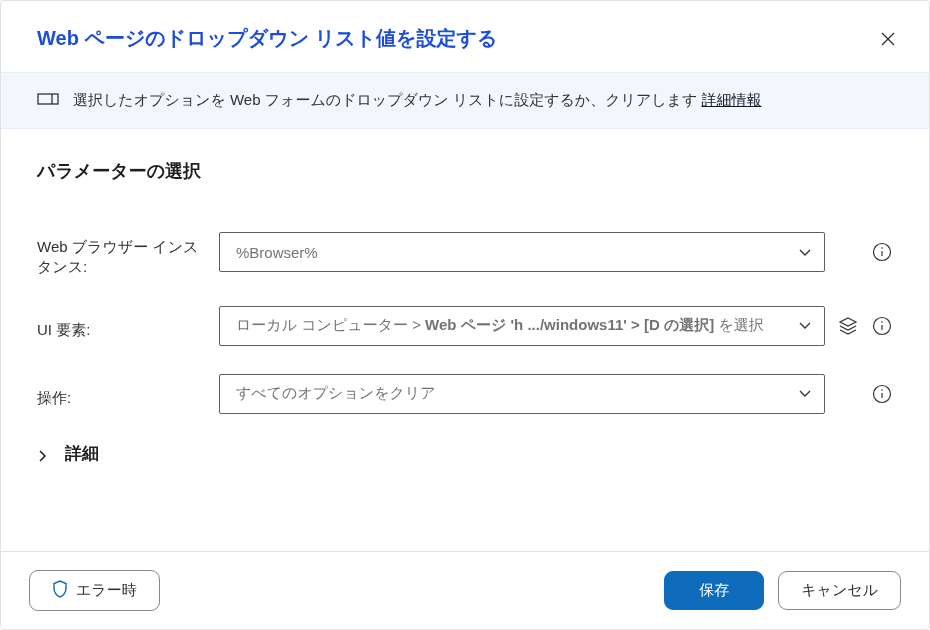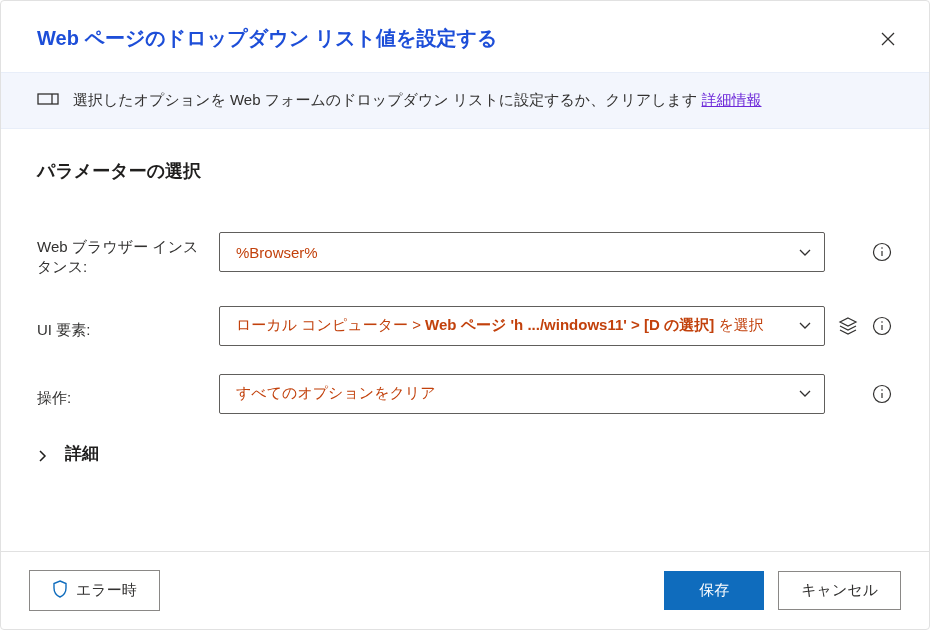--- a/index.html
+++ b/index.html
@@ -48,21 +48,21 @@
       display: flex;
       align-items: center;
       gap: 14px;
       font-size: 15px;
       color: #323130;
     }
     .info-banner .banner-icon {
       flex-shrink: 0;
     }
     .info-banner a {
-      color: #6d28d9;
+      color: #0f172a;
       text-decoration: underline;
       cursor: pointer;
     }
     .content {
       flex: 1;
       padding: 30px 36px 20px 36px;
       overflow-y: auto;
     }
     .section-title {
       font-size: 18px;
@@ -94,21 +94,21 @@
       flex: 1;
       display: flex;
       align-items: center;
       justify-content: space-between;
       border: 1px solid #605e5c;
       border-radius: 2px;
       padding: 9px 12px 9px 16px;
       background: #fff;
       cursor: pointer;
       font-size: 15px;
-      color: #c2410c;
+      color: #737373;
       min-height: 40px;
     }
     .dropdown-text {
       overflow: hidden;
       text-overflow: ellipsis;
       white-space: nowrap;
     }
     .dropdown .chev {
       flex-shrink: 0;
       margin-left: 10px;
@@ -162,21 +162,21 @@
     }
     .footer-left {
       display: flex;
     }
     .footer-right {
       display: flex;
       gap: 14px;
     }
     .btn {
       padding: 9px 22px;
-      border-radius: 0;
+      border-radius: 9px;
       font-size: 15px;
       cursor: pointer;
       border: 1px solid #8a8886;
       background: #fff;
       color: #323130;
       display: flex;
       align-items: center;
       gap: 8px;
       min-width: 100px;
       justify-content: center;

